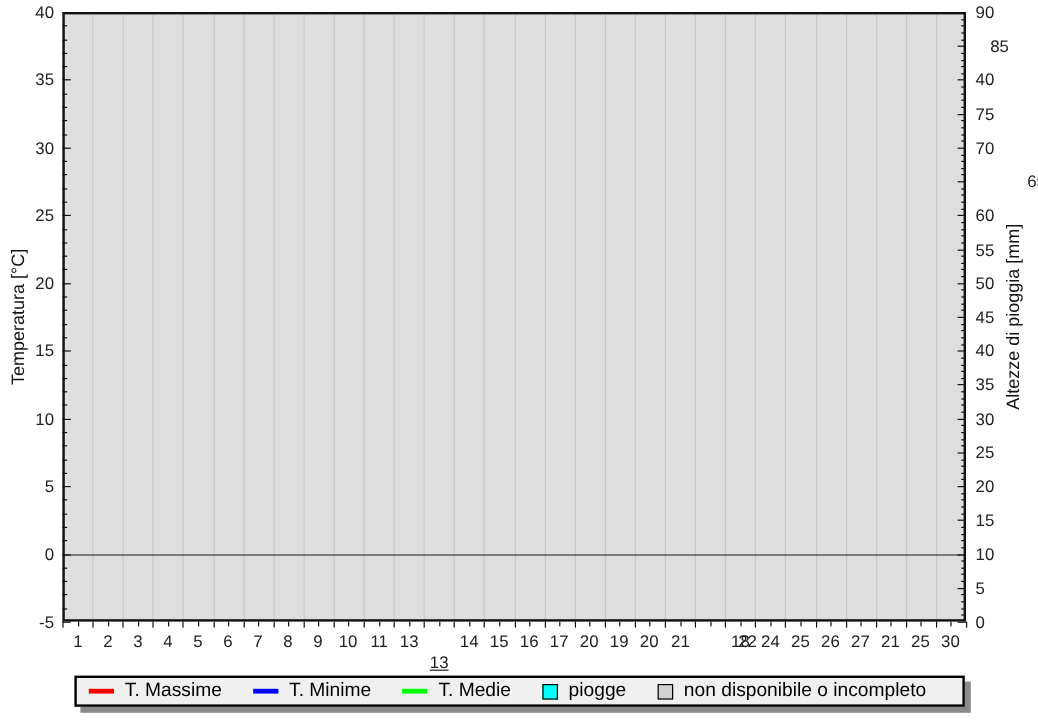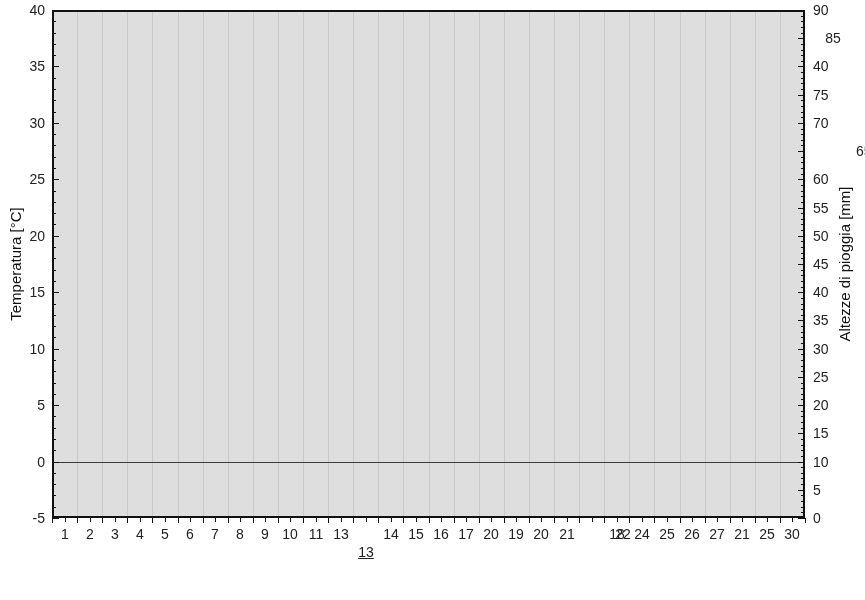--- a/index.html
+++ b/index.html
@@ -322,13 +322,35 @@
       <div class="xlabel" style="left: 608px; top: 526px;">22</div>
       <div class="xlabel" style="left: 602px; top: 526px;">18</div>
       <div class="xlabel" style="left: 627px; top: 526px;">24</div>
       <div class="xlabel" style="left: 652px; top: 526px;">25</div>
       <div class="xlabel" style="left: 677px; top: 526px;">26</div>
       <div class="xlabel" style="left: 702px; top: 526px;">27</div>
       <div class="xlabel" style="left: 727px; top: 526px;">21</div>
       <div class="xlabel" style="left: 752px; top: 526px;">25</div>
       <div class="xlabel" style="left: 777px; top: 526px;">30</div>
     </div>
+  <div id="legend">
+      <div class="legend-item">
+        <div class="marker-line" style="background: rgb(255, 0, 0);"></div>
+        <div class="lbl">T. Massime</div>
+      </div>
+      <div class="legend-item">
+        <div class="marker-line" style="background: rgb(0, 0, 255);"></div>
+        <div class="lbl">T. Minime</div>
+      </div>
+      <div class="legend-item">
+        <div class="marker-line" style="background: rgb(0, 255, 0);"></div>
+        <div class="lbl">T. Medie</div>
+      </div>
+      <div class="legend-item">
+        <div class="marker-square" style="background: rgb(0, 255, 255);"></div>
+        <div class="lbl">piogge</div>
+      </div>
+      <div class="legend-item">
+        <div class="marker-square" style="background: rgb(210, 210, 210);"></div>
+        <div class="lbl">non disponibile o incompleto</div>
+      </div>
+    </div>
 </div>
 
 </body></html>

